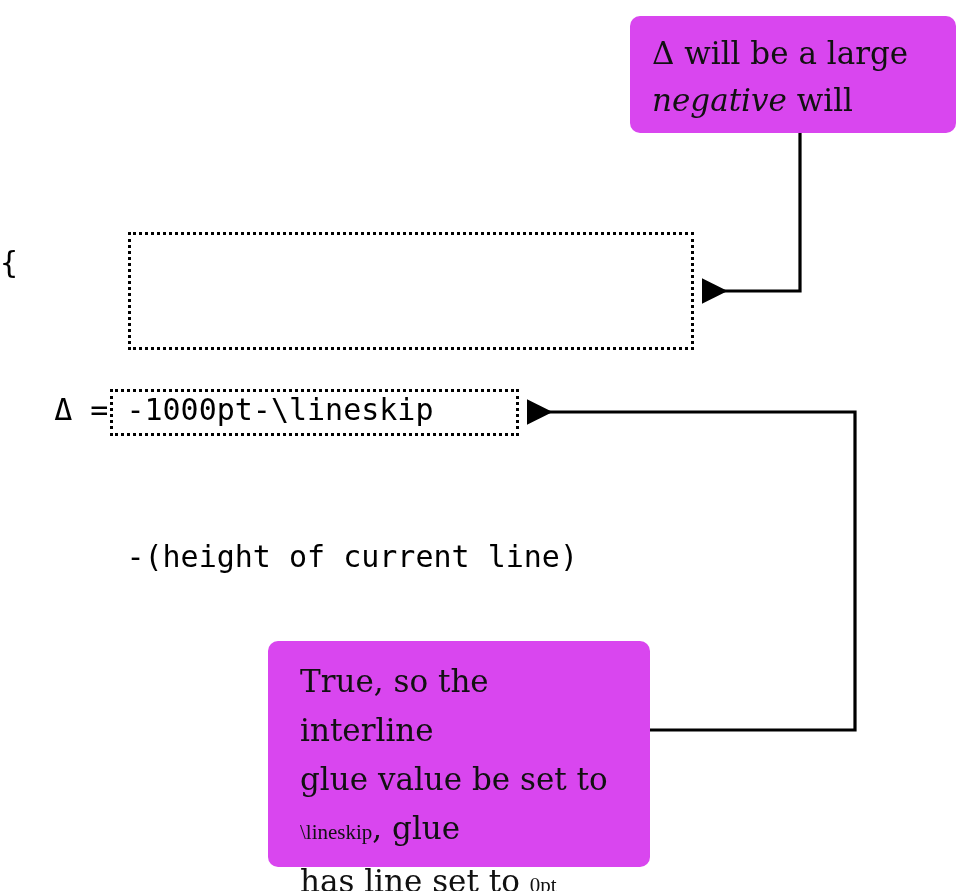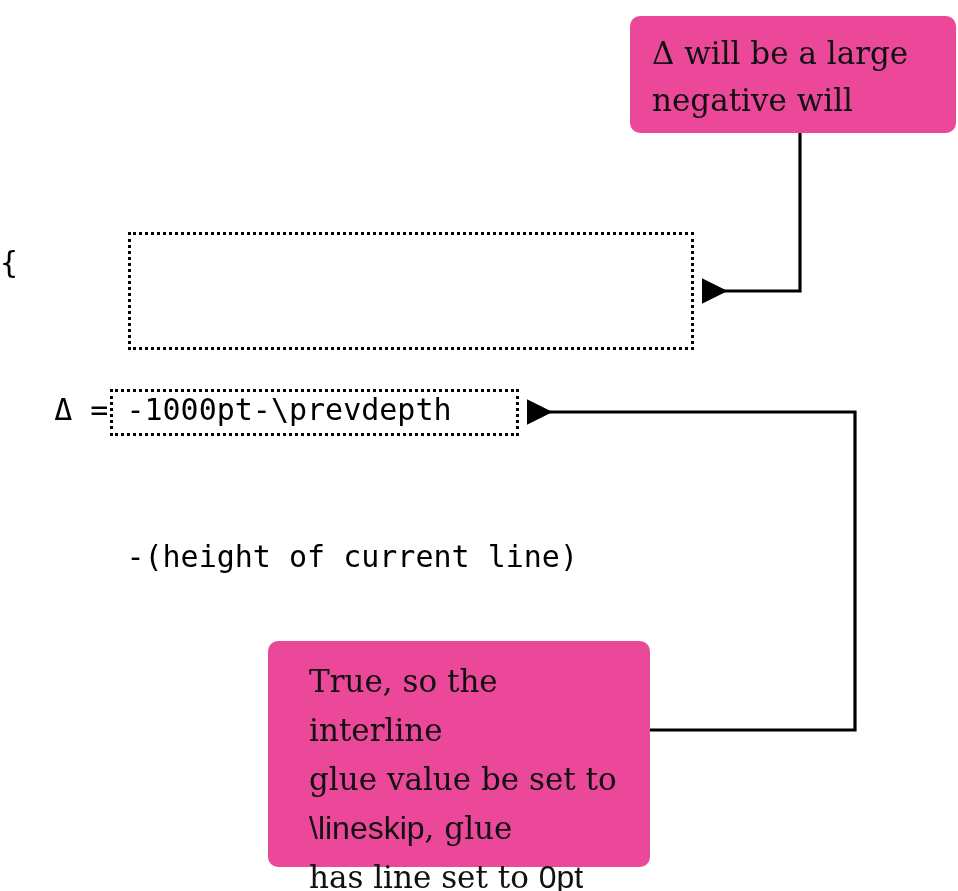--- a/index.html
+++ b/index.html
@@ -58,69 +58,69 @@
   #dbox-cond {
     left: 110px;
     top: 389px;
     width: 409px;
     height: 47px;
   }
 
   
   .callout {
     position: absolute;
-    background: #ec4899;
+    background: #d946ef;
     border-radius: 10px;
     box-sizing: border-box;
     font-family: "DejaVu Serif", "Liberation Serif", serif;
     font-size: 31px;
     line-height: 47px;
     color: #111111;
   }
   #callout-top {
     left: 630px;
     top: 16px;
     width: 326px;
     height: 117px;
     padding: 14px 22px 0 22px;
     text-align: left;
   }
   #callout-bottom {
     left: 268px;
     top: 641px;
     width: 382px;
     height: 226px;
-    padding: 16px 22px 0 41px;
+    padding: 16px 22px 0 32px;
     line-height: 49px;
     text-align: left;
   }
-  .em-italic { }
+  .em-italic { font-style: italic; }
   .mono-inline {
-    font-family: Liberation Sans, sans-serif;
-    font-size: 32px;
+    font-family: Liberation Serif, serif;
+    font-size: 21px;
   }
 
   
   #connectors {
     position: absolute;
     left: 0;
     top: 0;
     width: 958px;
     height: 891px;
     pointer-events: none;
   }
 </style>
 </head>
 <body>
 
 <div id="stage">
 
   <div class="code-block">
     <span class="code-line">{</span>
-    <span class="code-line">   Δ = -1000pt-\prevdepth</span>
+    <span class="code-line">   Δ = -1000pt-\lineskip</span>
     <span class="code-line">       -(height of current line)</span>
     <span class="code-line blank"></span>
     
     
     
     
     
   </div>
 
   <div class="dotted-box" id="dbox-delta"></div>

